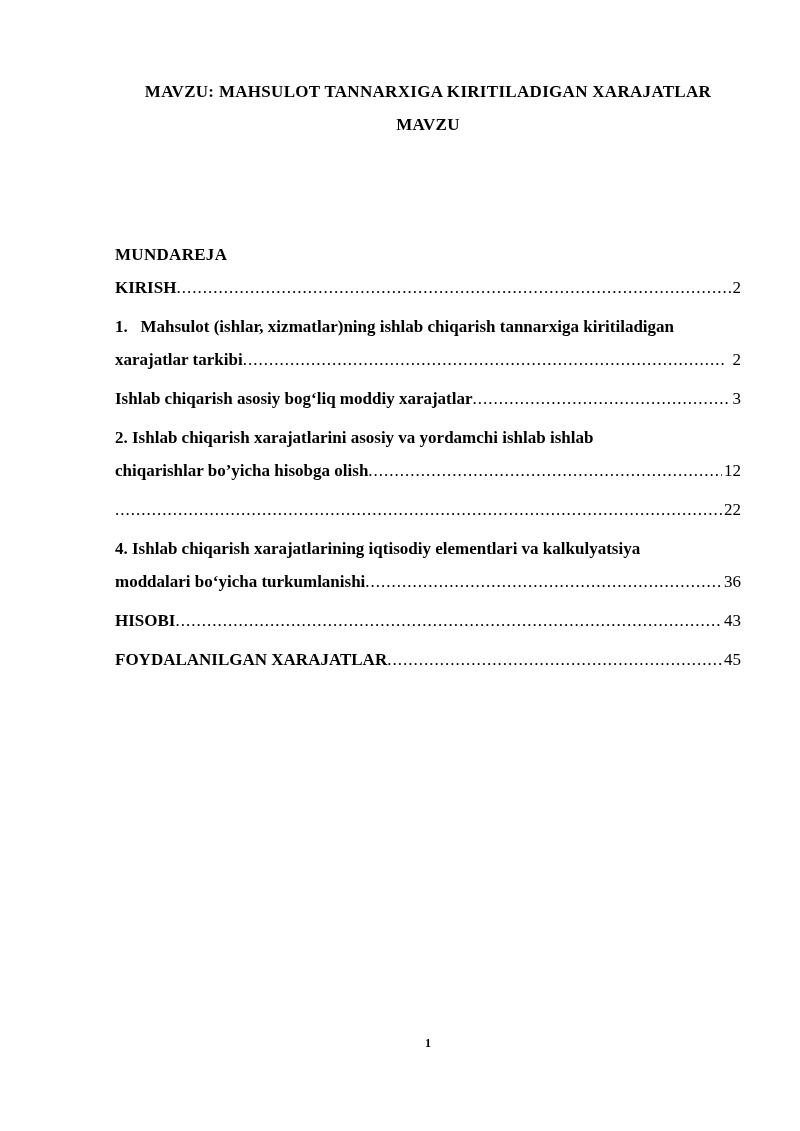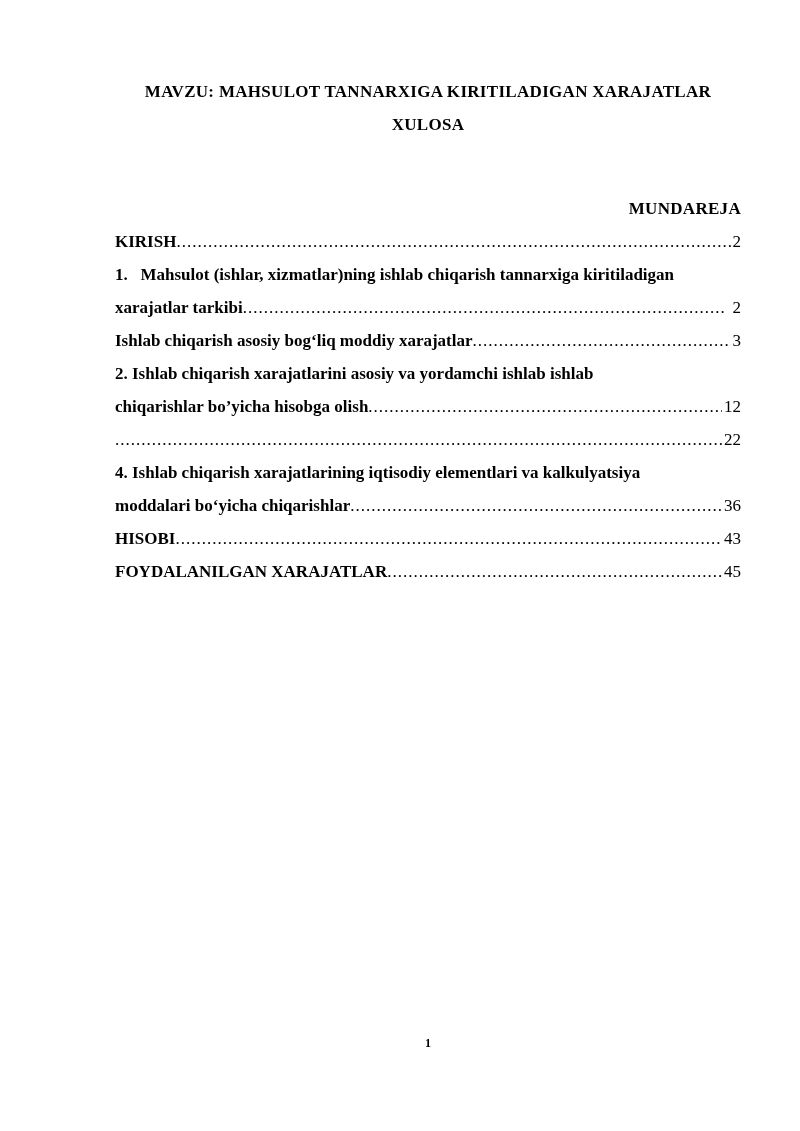--- a/index.html
+++ b/index.html
@@ -20,28 +20,29 @@
     padding: 75px 59px 0 115px; 
   }
   .doc-title {
     text-align: center;
     font-size: 17px;
     font-weight: bold;
     line-height: 33px;
     letter-spacing: 0.3px;
   }
   .toc-heading {
-    margin-top: 51px;
-    text-align: right;
+    margin-top: 97px;
+    text-align: left;
     font-size: 17px;
     font-weight: bold;
     line-height: 33px;
     letter-spacing: 0.3px;
   }
   .toc-entry + .toc-entry {
+    margin-top: 6px;
   }
   .toc-line {
     display: flex;
     align-items: baseline;
     font-size: 17px;
     font-weight: bold;
     line-height: 33px;
   }
   .toc-text {
     white-space: nowrap;
@@ -73,21 +74,21 @@
     font-weight: bold;
   }
 </style>
 </head>
 <body>
 
 <div class="page">
   <div class="content">
     <div class="doc-title">
       <div>MAVZU: MAHSULOT TANNARXIGA KIRITILADIGAN XARAJATLAR</div>
-      <div>XULOSA</div>
+      <div>MAVZU</div>
     </div>
     <div class="toc-heading">MUNDAREJA</div>
     <div id="toc">
         <div class="toc-entry">
           <div class="toc-line">
             <span class="toc-text">KIRISH</span>
             <span class="leader">............................................................................................................................................................................................................................</span>
             <span class="page-num">2</span>
           </div>
         </div>
@@ -122,21 +123,21 @@
           <div class="toc-line">
             <span class="leader">............................................................................................................................................................................................................................</span>
             <span class="page-num">22</span>
           </div>
         </div>
         <div class="toc-entry">
           <div class="toc-line">
             <span class="toc-text">4. Ishlab chiqarish xarajatlarining iqtisodiy elementlari va kalkulyatsiya</span>
           </div>
           <div class="toc-line">
-            <span class="toc-text">moddalari boʻyicha chiqarishlar</span>
+            <span class="toc-text">moddalari boʻyicha turkumlanishi</span>
             <span class="leader">............................................................................................................................................................................................................................</span>
             <span class="page-num">36</span>
           </div>
         </div>
         <div class="toc-entry">
           <div class="toc-line">
             <span class="toc-text">HISOBI</span>
             <span class="leader">............................................................................................................................................................................................................................</span>
             <span class="page-num">43</span>
           </div>

